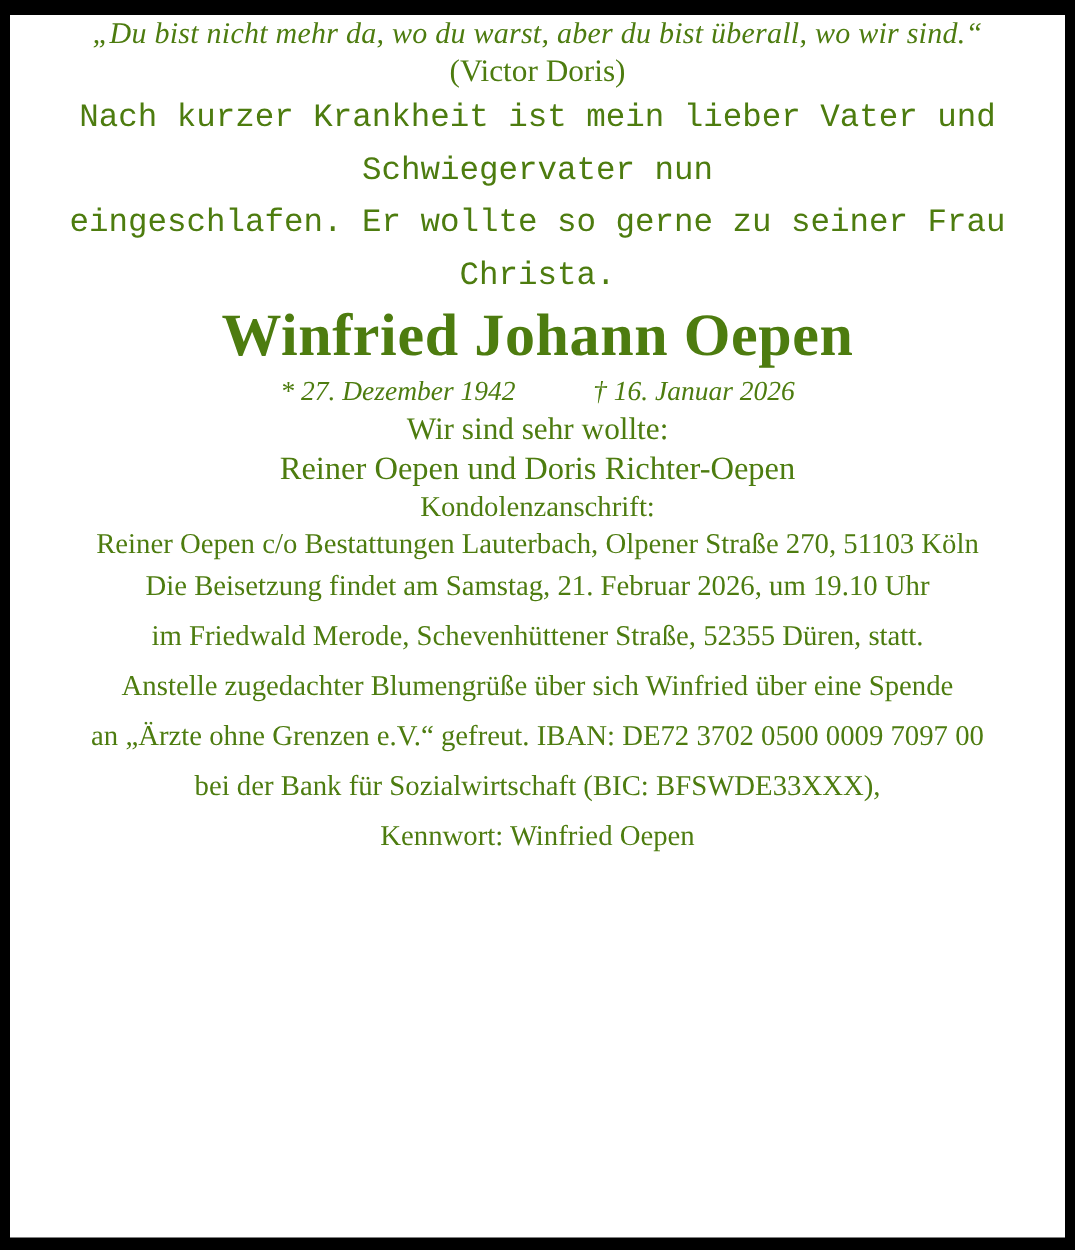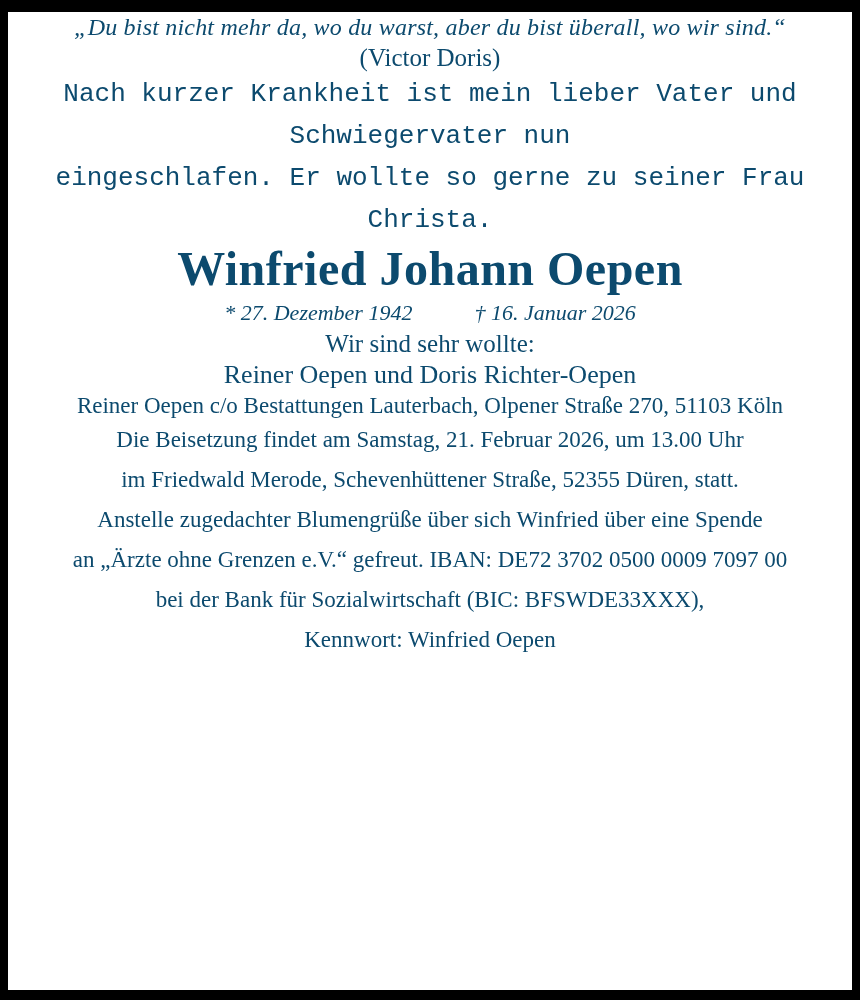--- a/index.html
+++ b/index.html
@@ -13,21 +13,21 @@
     background: #000000;
     font-family: "Liberation Serif", serif;
   }
   .page {
     position: absolute;
     top: 12px;
     left: 8px;
     right: 8px;
     bottom: 10px;
     background: #ffffff;
-    color: #0c4a6e;
+    color: #4d7c0f;
     text-align: center;
     overflow: hidden;
   }
   .page p, .page h1 {
     margin: 0;
   }
   .quote {
     margin-top: 42px;
     font-style: italic;
     font-size: 24px;
@@ -110,25 +110,26 @@
   <h1 class="deceased-name">Winfried Johann Oepen</h1>
 
   <p class="dates">
     <span class="birth">* 27. Dezember 1942</span><span class="death">† 16. Januar 2026</span>
   </p>
 
   <p class="grief">Wir sind sehr wollte:</p>
 
   <p class="mourners">Reiner Oepen und Doris Richter-Oepen</p>
 
+  <p class="condolence-label">Kondolenzanschrift:</p>
 
   <p class="condolence-address">Reiner Oepen c/o Bestattungen Lauterbach, Olpener Straße 270, 51103 Köln</p>
 
   <p class="funeral">
-    <span>Die Beisetzung findet am Samstag, 21. Februar 2026, um 13.00 Uhr</span><br>
+    <span>Die Beisetzung findet am Samstag, 21. Februar 2026, um 19.10 Uhr</span><br>
     <span>im Friedwald Merode, Schevenhüttener Straße, 52355 Düren, statt.</span>
   </p>
 
   <p class="donation">
     <span>Anstelle zugedachter Blumengrüße über sich Winfried über eine Spende</span><br>
     <span>an „Ärzte ohne Grenzen e.V.“ gefreut. IBAN: DE72 3702 0500 0009 7097 00</span><br>
     <span>bei der Bank für Sozialwirtschaft (BIC: BFSWDE33XXX),</span><br>
     <span>Kennwort: Winfried Oepen</span>
   </p>
 

